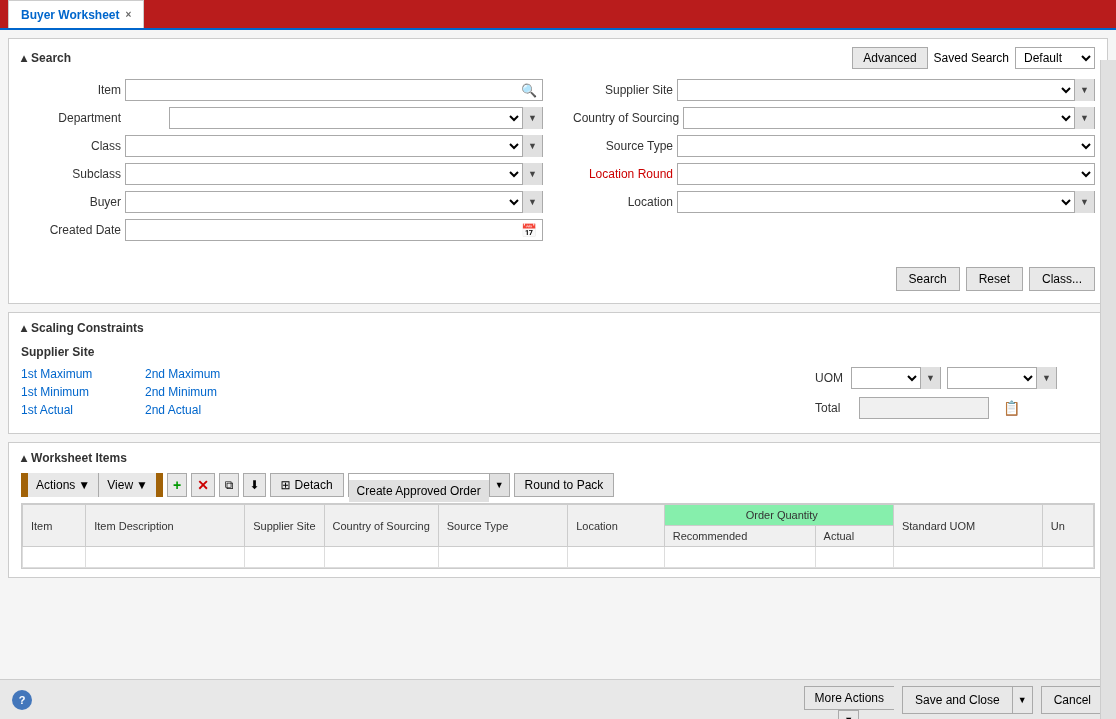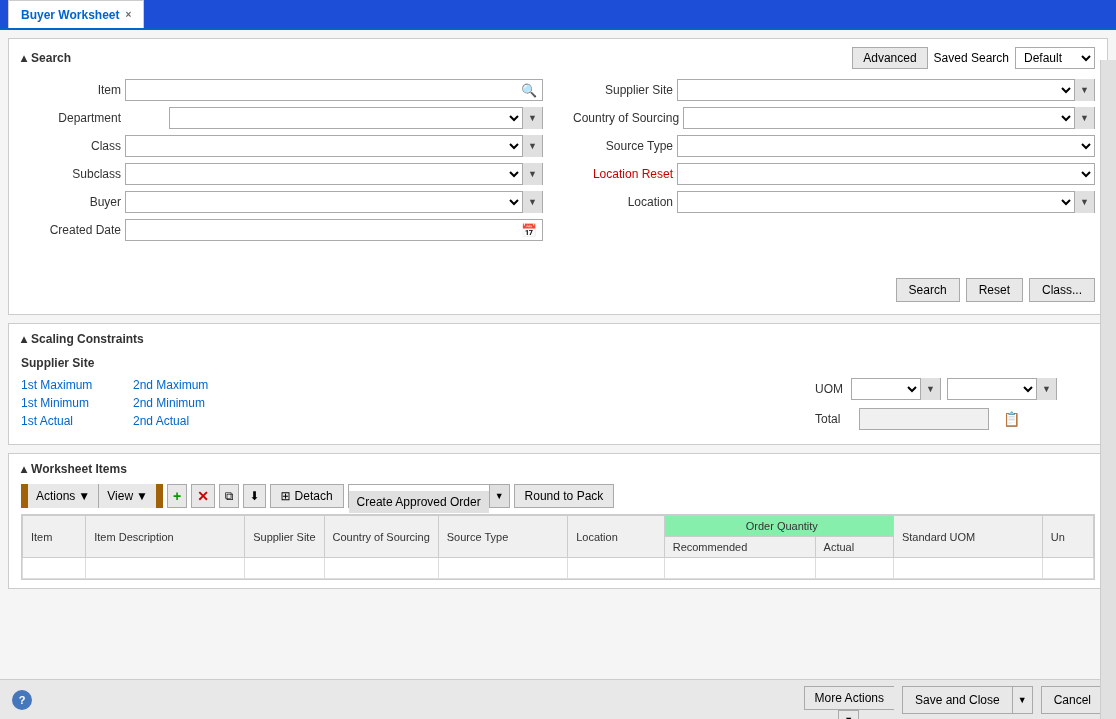--- a/index.html
+++ b/index.html
@@ -1,19 +1,19 @@
 <!DOCTYPE html>
 <html><head>
   <meta charset="utf-8">
   <style>
     * { box-sizing: border-box; margin: 0; padding: 0; font-family: Arial, sans-serif; font-size: 12px; }
     body { background: #e8e8e8; overflow: hidden; width: 1116px; height: 719px; }
 
     .tab-bar {
-      background: #1d4ed8;
+      background: #b91c1c;
       border-bottom: 2px solid #0066cc;
       display: flex;
       align-items: center;
       height: 30px;
       padding: 0 8px;
     }
     .tab-item {
       background: white;
       border: 1px solid #ccc;
       border-bottom: none;
@@ -218,21 +218,21 @@
       display: flex;
       gap: 20px;
       align-items: flex-start;
       margin-top: 8px;
     }
     .scaling-col {
       flex: 1;
     }
     .scaling-row {
       display: flex;
-      gap: 12px;
+      gap: 24px;
       margin-bottom: 4px;
     }
     .scaling-item {
       font-size: 12px;
       color: #0066cc;
       min-width: 100px;
     }
     .scaling-right {
       display: flex;
       flex-direction: column;
@@ -545,21 +545,21 @@
               <div class="dropdown-btn">▼</div>
             </div>
           </div>
           <div class="form-row" style="margin-bottom:6px;">
             <span class="form-label">Buyer</span>
             <div class="select-with-arrow">
               <select></select>
               <div class="dropdown-btn">▼</div>
             </div>
           </div>
-          <div class="form-row" style="margin-bottom:19px;">
+          <div class="form-row" style="margin-bottom:8px;">
             <span class="form-label">Created Date</span>
             <div class="date-input-wrap">
               <input type="text" style="width: 80px;">
               <span class="date-icon">📅</span>
             </div>
           </div>
         </div>
 
         <div>
           <div class="form-row" style="margin-bottom:6px;">
@@ -574,21 +574,21 @@
             <div class="select-with-arrow">
               <select></select>
               <div class="dropdown-btn">▼</div>
             </div>
           </div>
           <div class="form-row" style="margin-bottom:6px;">
             <span class="form-label">Source Type</span>
             <select class="simple-select"></select>
           </div>
           <div class="form-row" style="margin-bottom:6px;">
-            <span class="form-label form-label-required" style="color:#cc0000;">Location Reset</span>
+            <span class="form-label form-label-required" style="color:#cc0000;">Location Round</span>
             <select class="simple-select"></select>
           </div>
           <div class="form-row" style="margin-bottom:6px;">
             <span class="form-label">Location</span>
             <div class="select-with-arrow">
               <select></select>
               <div class="dropdown-btn">▼</div>
             </div>
           </div>
         </div>

